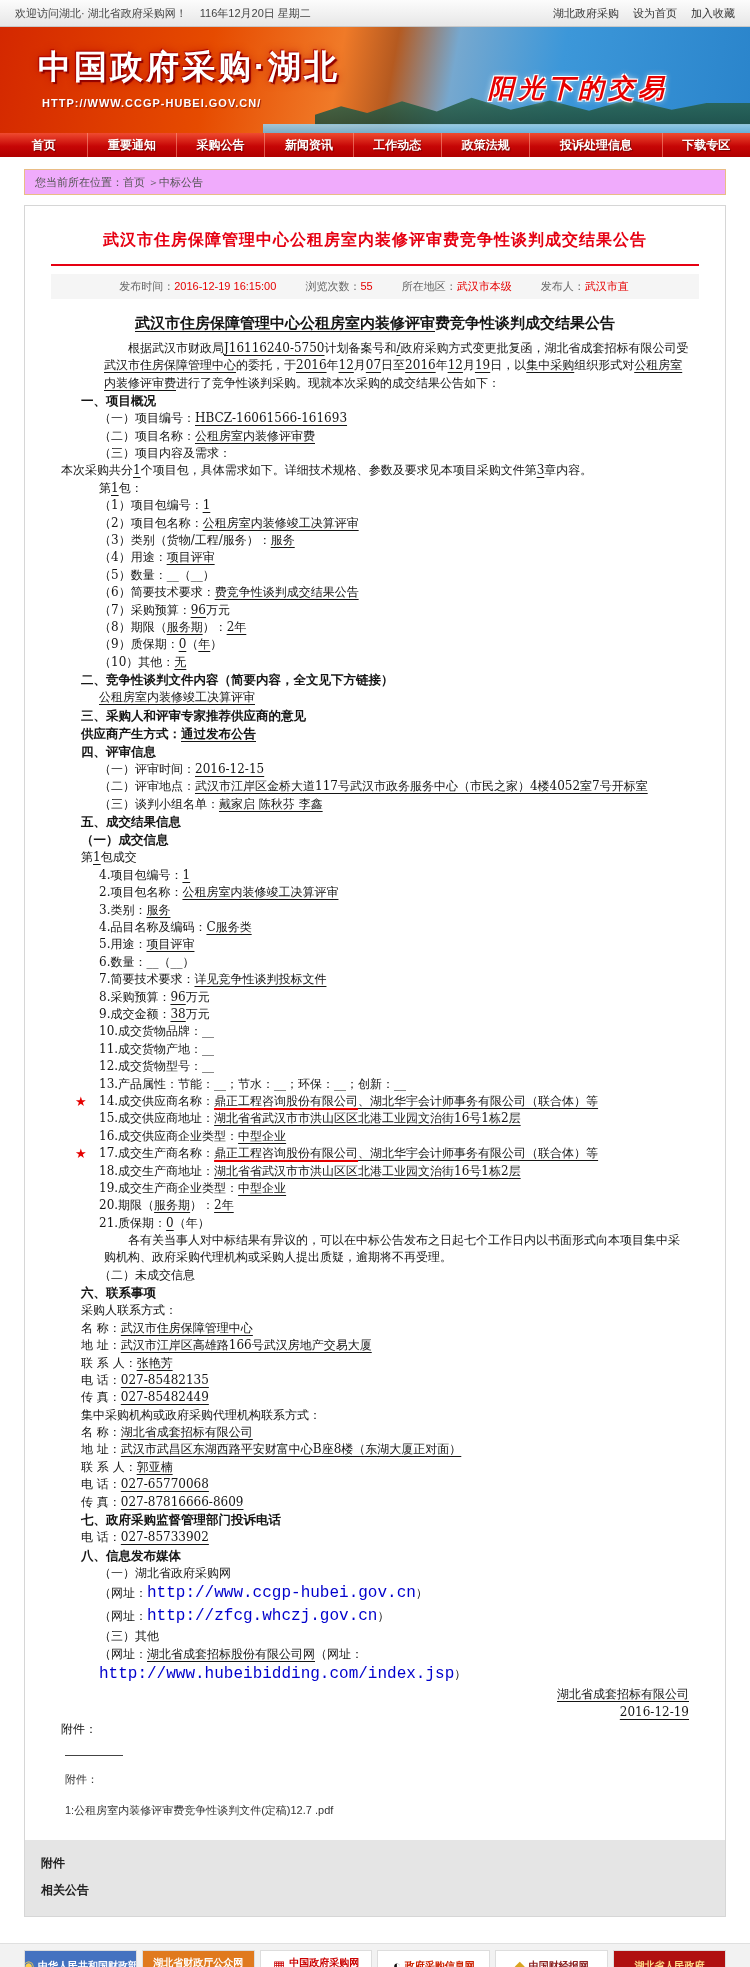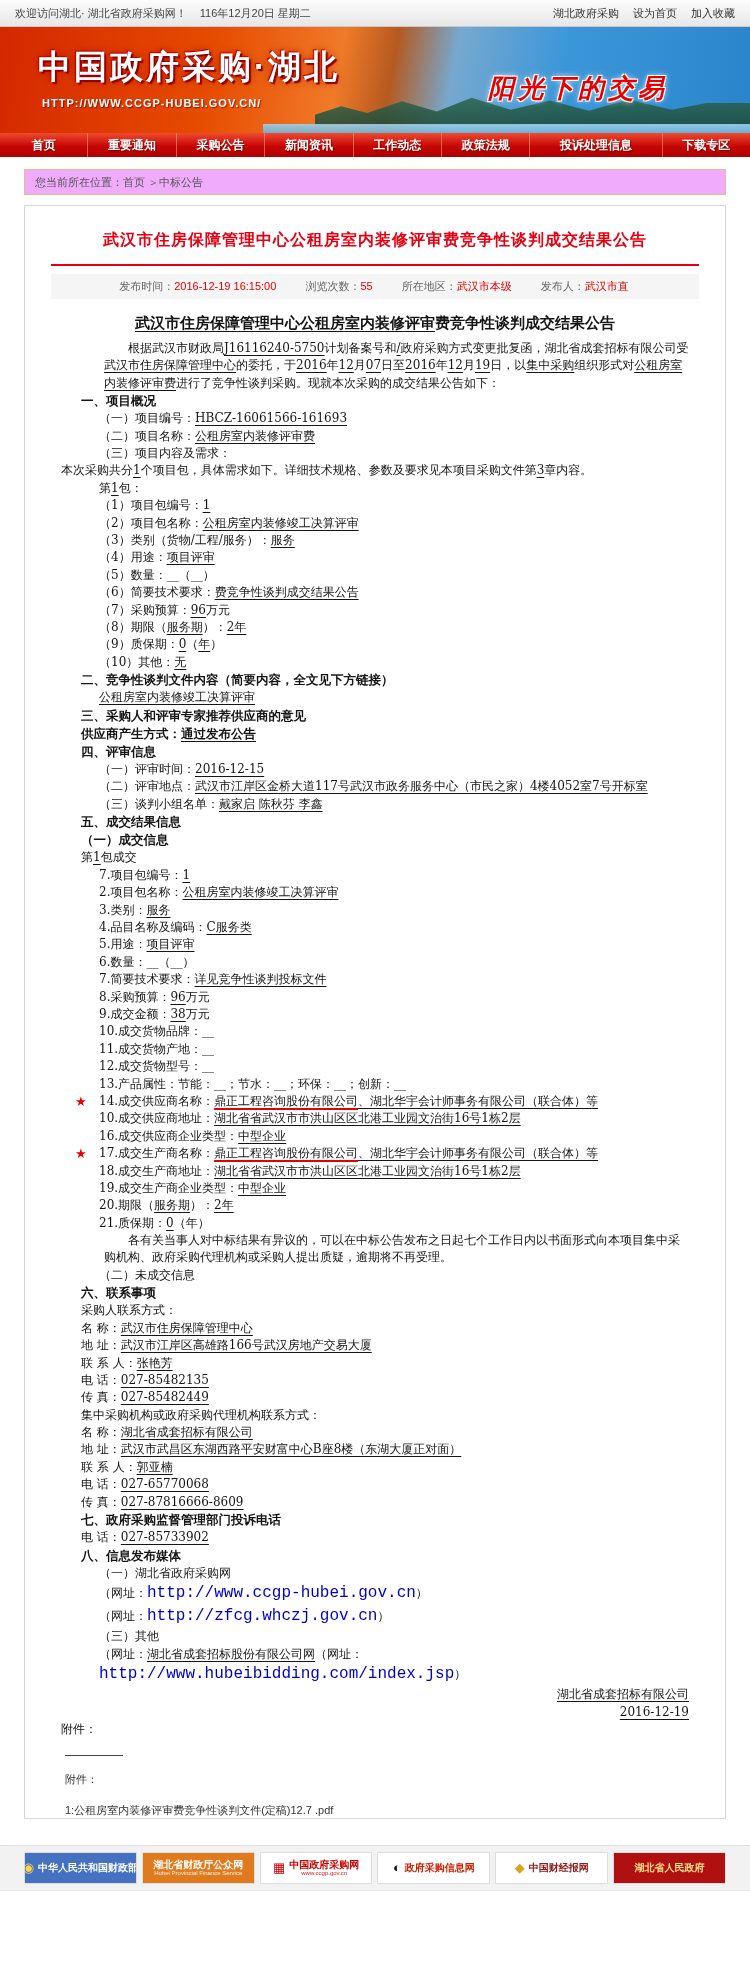--- a/index.html
+++ b/index.html
@@ -148,35 +148,35 @@
       <div class="doc-line ind-2"><span class="u">公租房室内装修竣工决算评审</span></div>
       <div class="doc-line ind-1 bold"><span>三、采购人和评审专家推荐供应商的意见</span></div>
       <div class="doc-line ind-1 bold"><span>供应商产生方式：</span><span class="u">通过发布公告</span></div>
       <div class="doc-line ind-1 bold"><span>四、评审信息</span></div>
       <div class="doc-line ind-2"><span>（一）评审时间：</span><span class="u">2016-12-15</span></div>
       <div class="doc-line ind-2"><span>（二）评审地点：</span><span class="u">武汉市江岸区金桥大道117号武汉市政务服务中心（市民之家）4楼4052室7号开标室</span></div>
       <div class="doc-line ind-2"><span>（三）谈判小组名单：</span><span class="u">戴家启  陈秋芬  李鑫</span></div>
       <div class="doc-line ind-1 bold"><span>五、成交结果信息</span></div>
       <div class="doc-line ind-1 bold"><span>（一）成交信息</span></div>
       <div class="doc-line ind-1"><span>第</span><span class="u">1</span><span>包成交</span></div>
-      <div class="doc-line ind-2"><span>7.项目包编号：</span><span class="u">1</span></div>
+      <div class="doc-line ind-2"><span>4.项目包编号：</span><span class="u">1</span></div>
       <div class="doc-line ind-2"><span>2.项目包名称：</span><span class="u">公租房室内装修竣工决算评审</span></div>
       <div class="doc-line ind-2"><span>3.类别：</span><span class="u">服务</span></div>
       <div class="doc-line ind-2"><span>4.品目名称及编码：</span><span class="u">C服务类</span></div>
       <div class="doc-line ind-2"><span>5.用途：</span><span class="u">项目评审</span></div>
       <div class="doc-line ind-2"><span>6.数量：__（__）</span></div>
       <div class="doc-line ind-2"><span>7.简要技术要求：</span><span class="u">详见竞争性谈判投标文件</span></div>
       <div class="doc-line ind-2"><span>8.采购预算：</span><span class="u">96</span><span>万元</span></div>
       <div class="doc-line ind-2"><span>9.成交金额：</span><span class="u">38</span><span>万元</span></div>
       <div class="doc-line ind-2"><span>10.成交货物品牌：__</span></div>
       <div class="doc-line ind-2"><span>11.成交货物产地：__</span></div>
       <div class="doc-line ind-2"><span>12.成交货物型号：__</span></div>
       <div class="doc-line ind-2"><span>13.产品属性：节能：__；节水：__；环保：__；创新：__</span></div>
       <div class="doc-line ind-2"><span class="star">★</span><span>14.成交供应商名称：</span><span class="r">鼎正工程咨询股份有限公司</span><span class="u">、湖北华宇会计师事务有限公司（联合体）等</span></div>
-      <div class="doc-line ind-2"><span>10.成交供应商地址：</span><span class="u">湖北省省武汉市市洪山区区北港工业园文治街16号1栋2层</span></div>
+      <div class="doc-line ind-2"><span>15.成交供应商地址：</span><span class="u">湖北省省武汉市市洪山区区北港工业园文治街16号1栋2层</span></div>
       <div class="doc-line ind-2"><span>16.成交供应商企业类型：</span><span class="u">中型企业</span></div>
       <div class="doc-line ind-2"><span class="star">★</span><span>17.成交生产商名称：</span><span class="r">鼎正工程咨询股份有限公司</span><span class="u">、湖北华宇会计师事务有限公司（联合体）等</span></div>
       <div class="doc-line ind-2"><span>18.成交生产商地址：</span><span class="u">湖北省省武汉市市洪山区区北港工业园文治街16号1栋2层</span></div>
       <div class="doc-line ind-2"><span>19.成交生产商企业类型：</span><span class="u">中型企业</span></div>
       <div class="doc-line ind-2"><span>20.期限（</span><span class="u">服务期</span><span>）：</span><span class="u">2年</span></div>
       <div class="doc-line ind-2"><span>21.质保期：</span><span class="u">0</span><span>（年）</span></div>
       <div class="doc-line pi"><span>各有关当事人对中标结果有异议的，可以在中标公告发布之日起七个工作日内以书面形式向本项目集中采购机构、政府采购代理机构或采购人提出质疑，逾期将不再受理。</span></div>
       <div class="doc-line ind-2"><span>（二）未成交信息</span></div>
       <div class="doc-line ind-1 bold"><span>六、联系事项</span></div>
       <div class="doc-line ind-1"><span>采购人联系方式：</span></div>
@@ -205,20 +205,24 @@
     </div>
 
   <hr class="attach-divider">
   <div class="attach-list">
     <div class="al-label">附件：</div>
     <div>
         <div class="attach-file">1:公租房室内装修评审费竞争性谈判文件(定稿)12.7 .pdf</div>
       </div>
   </div>
 
+  <div class="panel">
+    <div class="panel-item">附件</div>
+    <div class="panel-item">相关公告</div>
+  </div>
 </div>
 
 <div class="footer-strip">
     <div class="fbanner" style="background: rgb(68, 114, 192); color: rgb(255, 255, 255);">
       <span class="fb-icon" style="color: rgb(255, 210, 74);">◉</span>
       <span>中华人民共和国财政部</span>
     </div>
     <div class="fbanner" style="background: rgb(224, 122, 30); color: rgb(255, 255, 255);">
       <span class="fb-col">
         <span>湖北省财政厅公众网</span>

